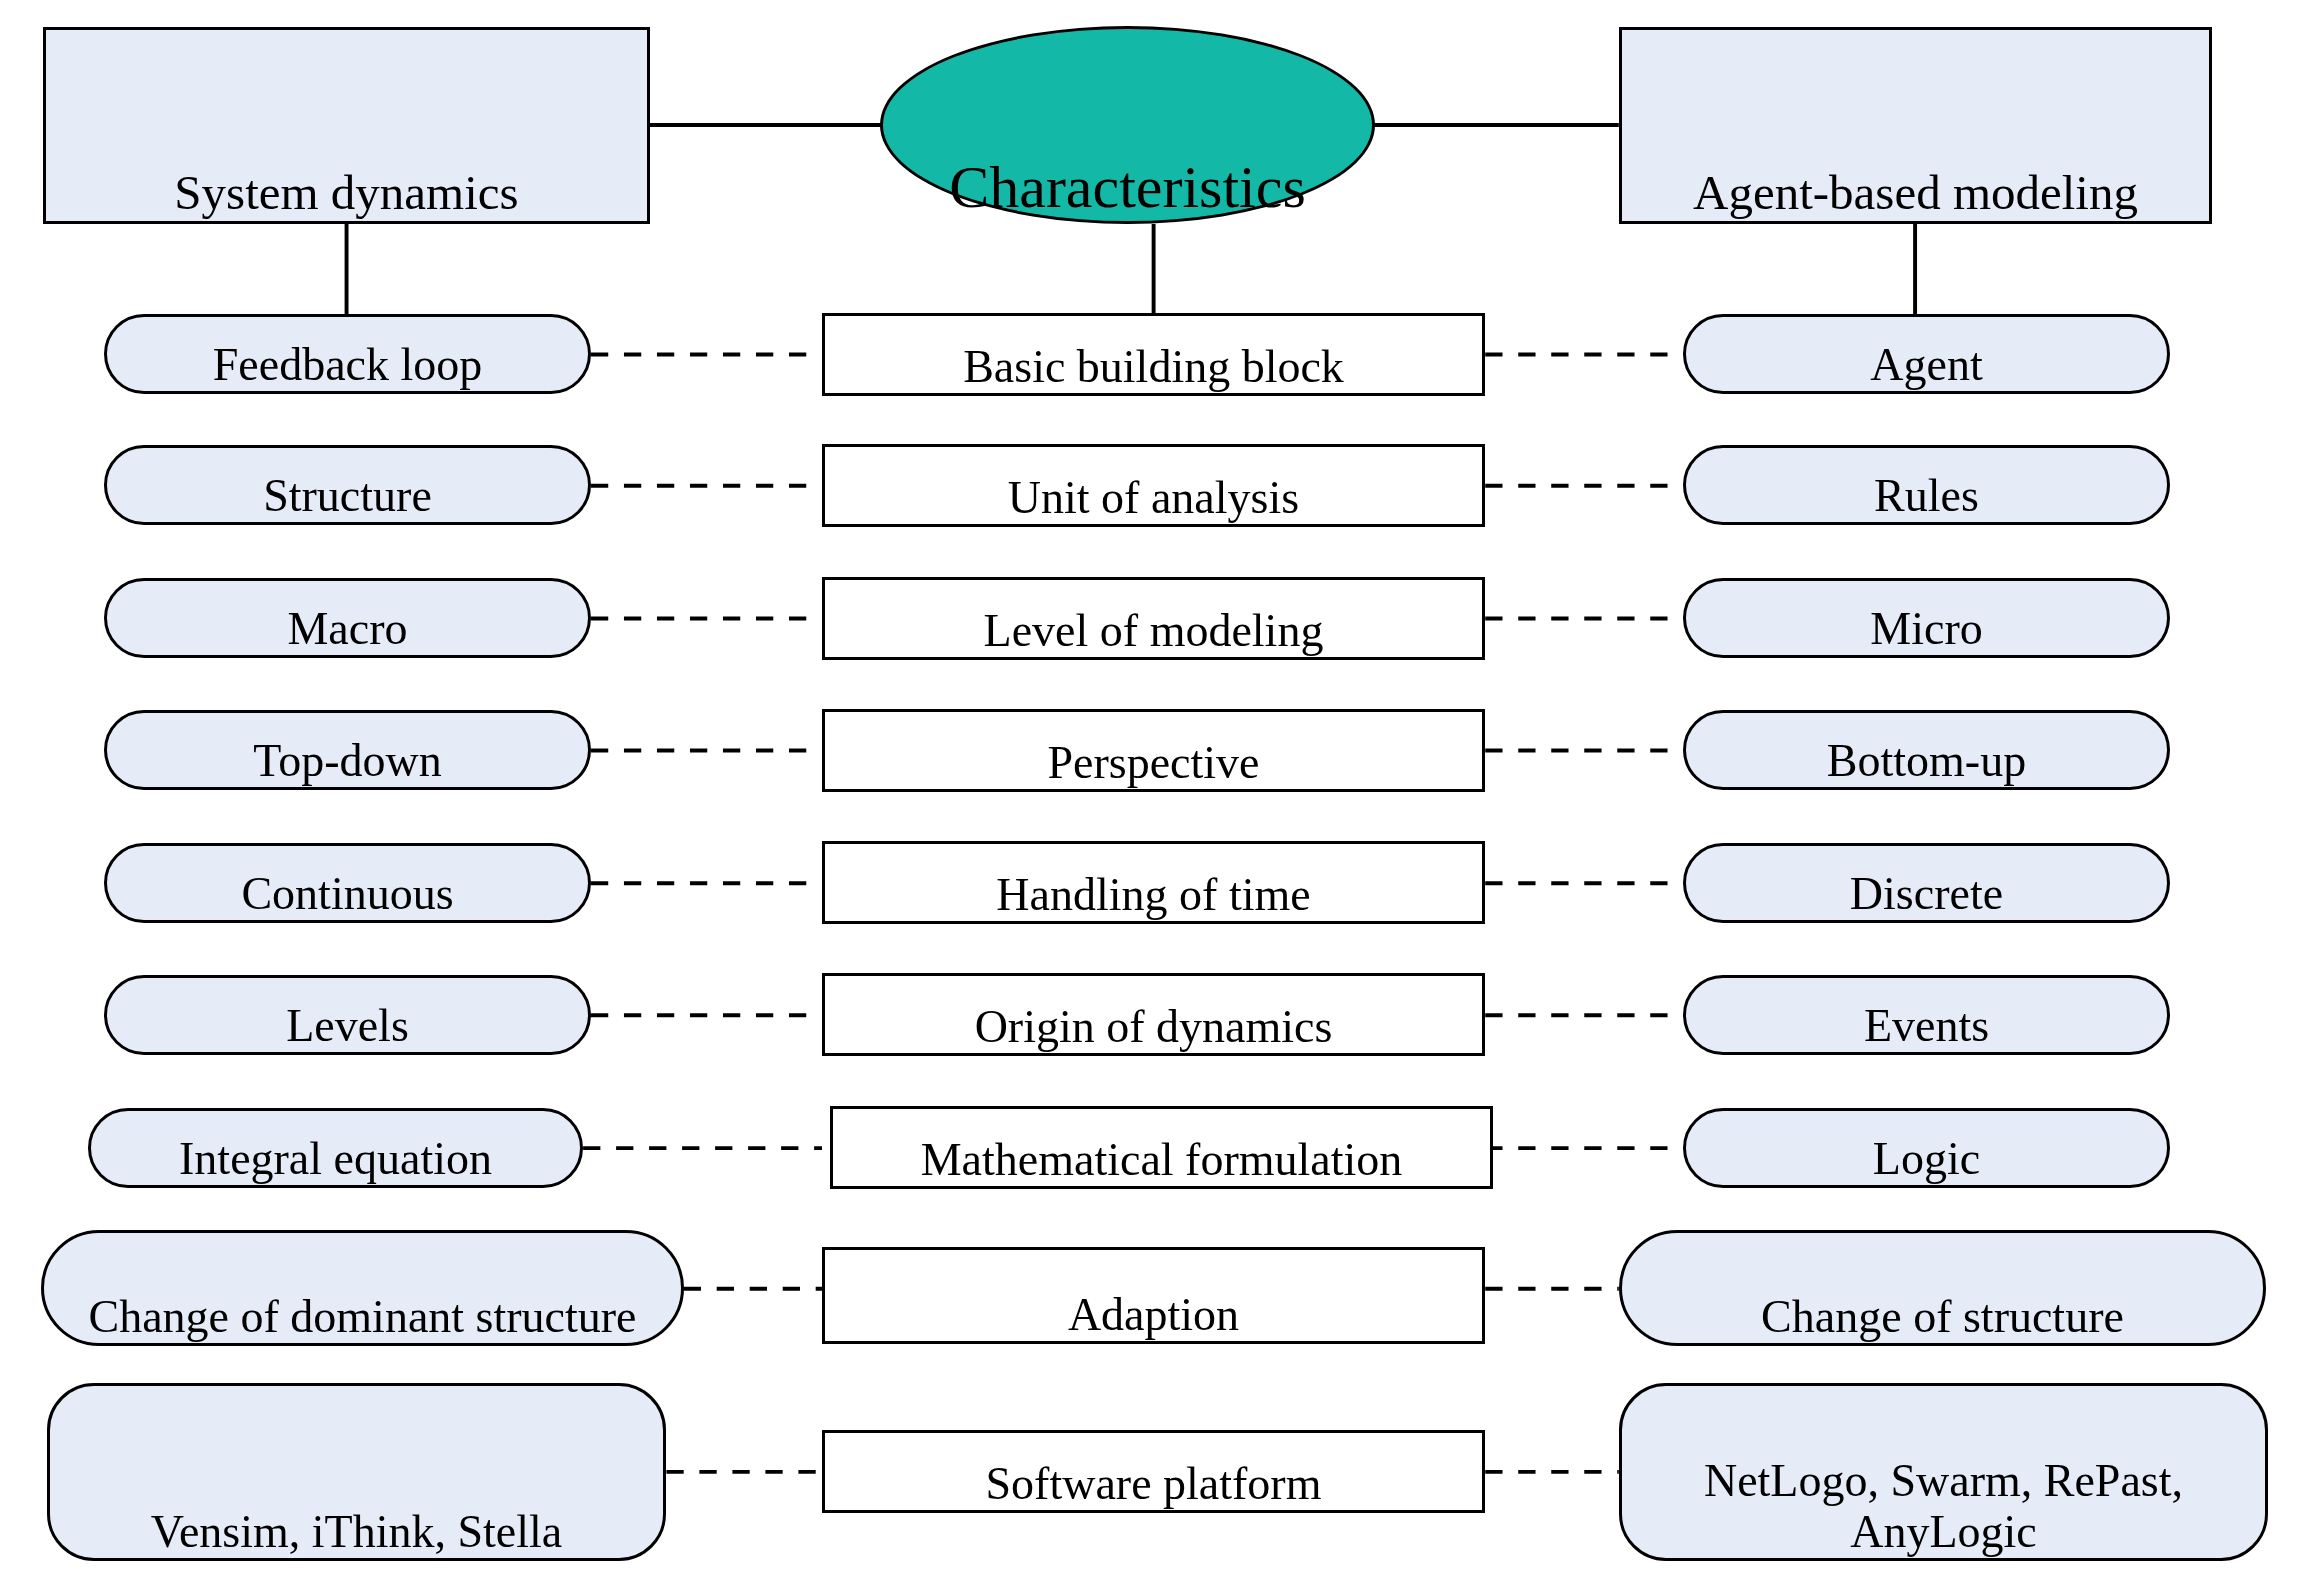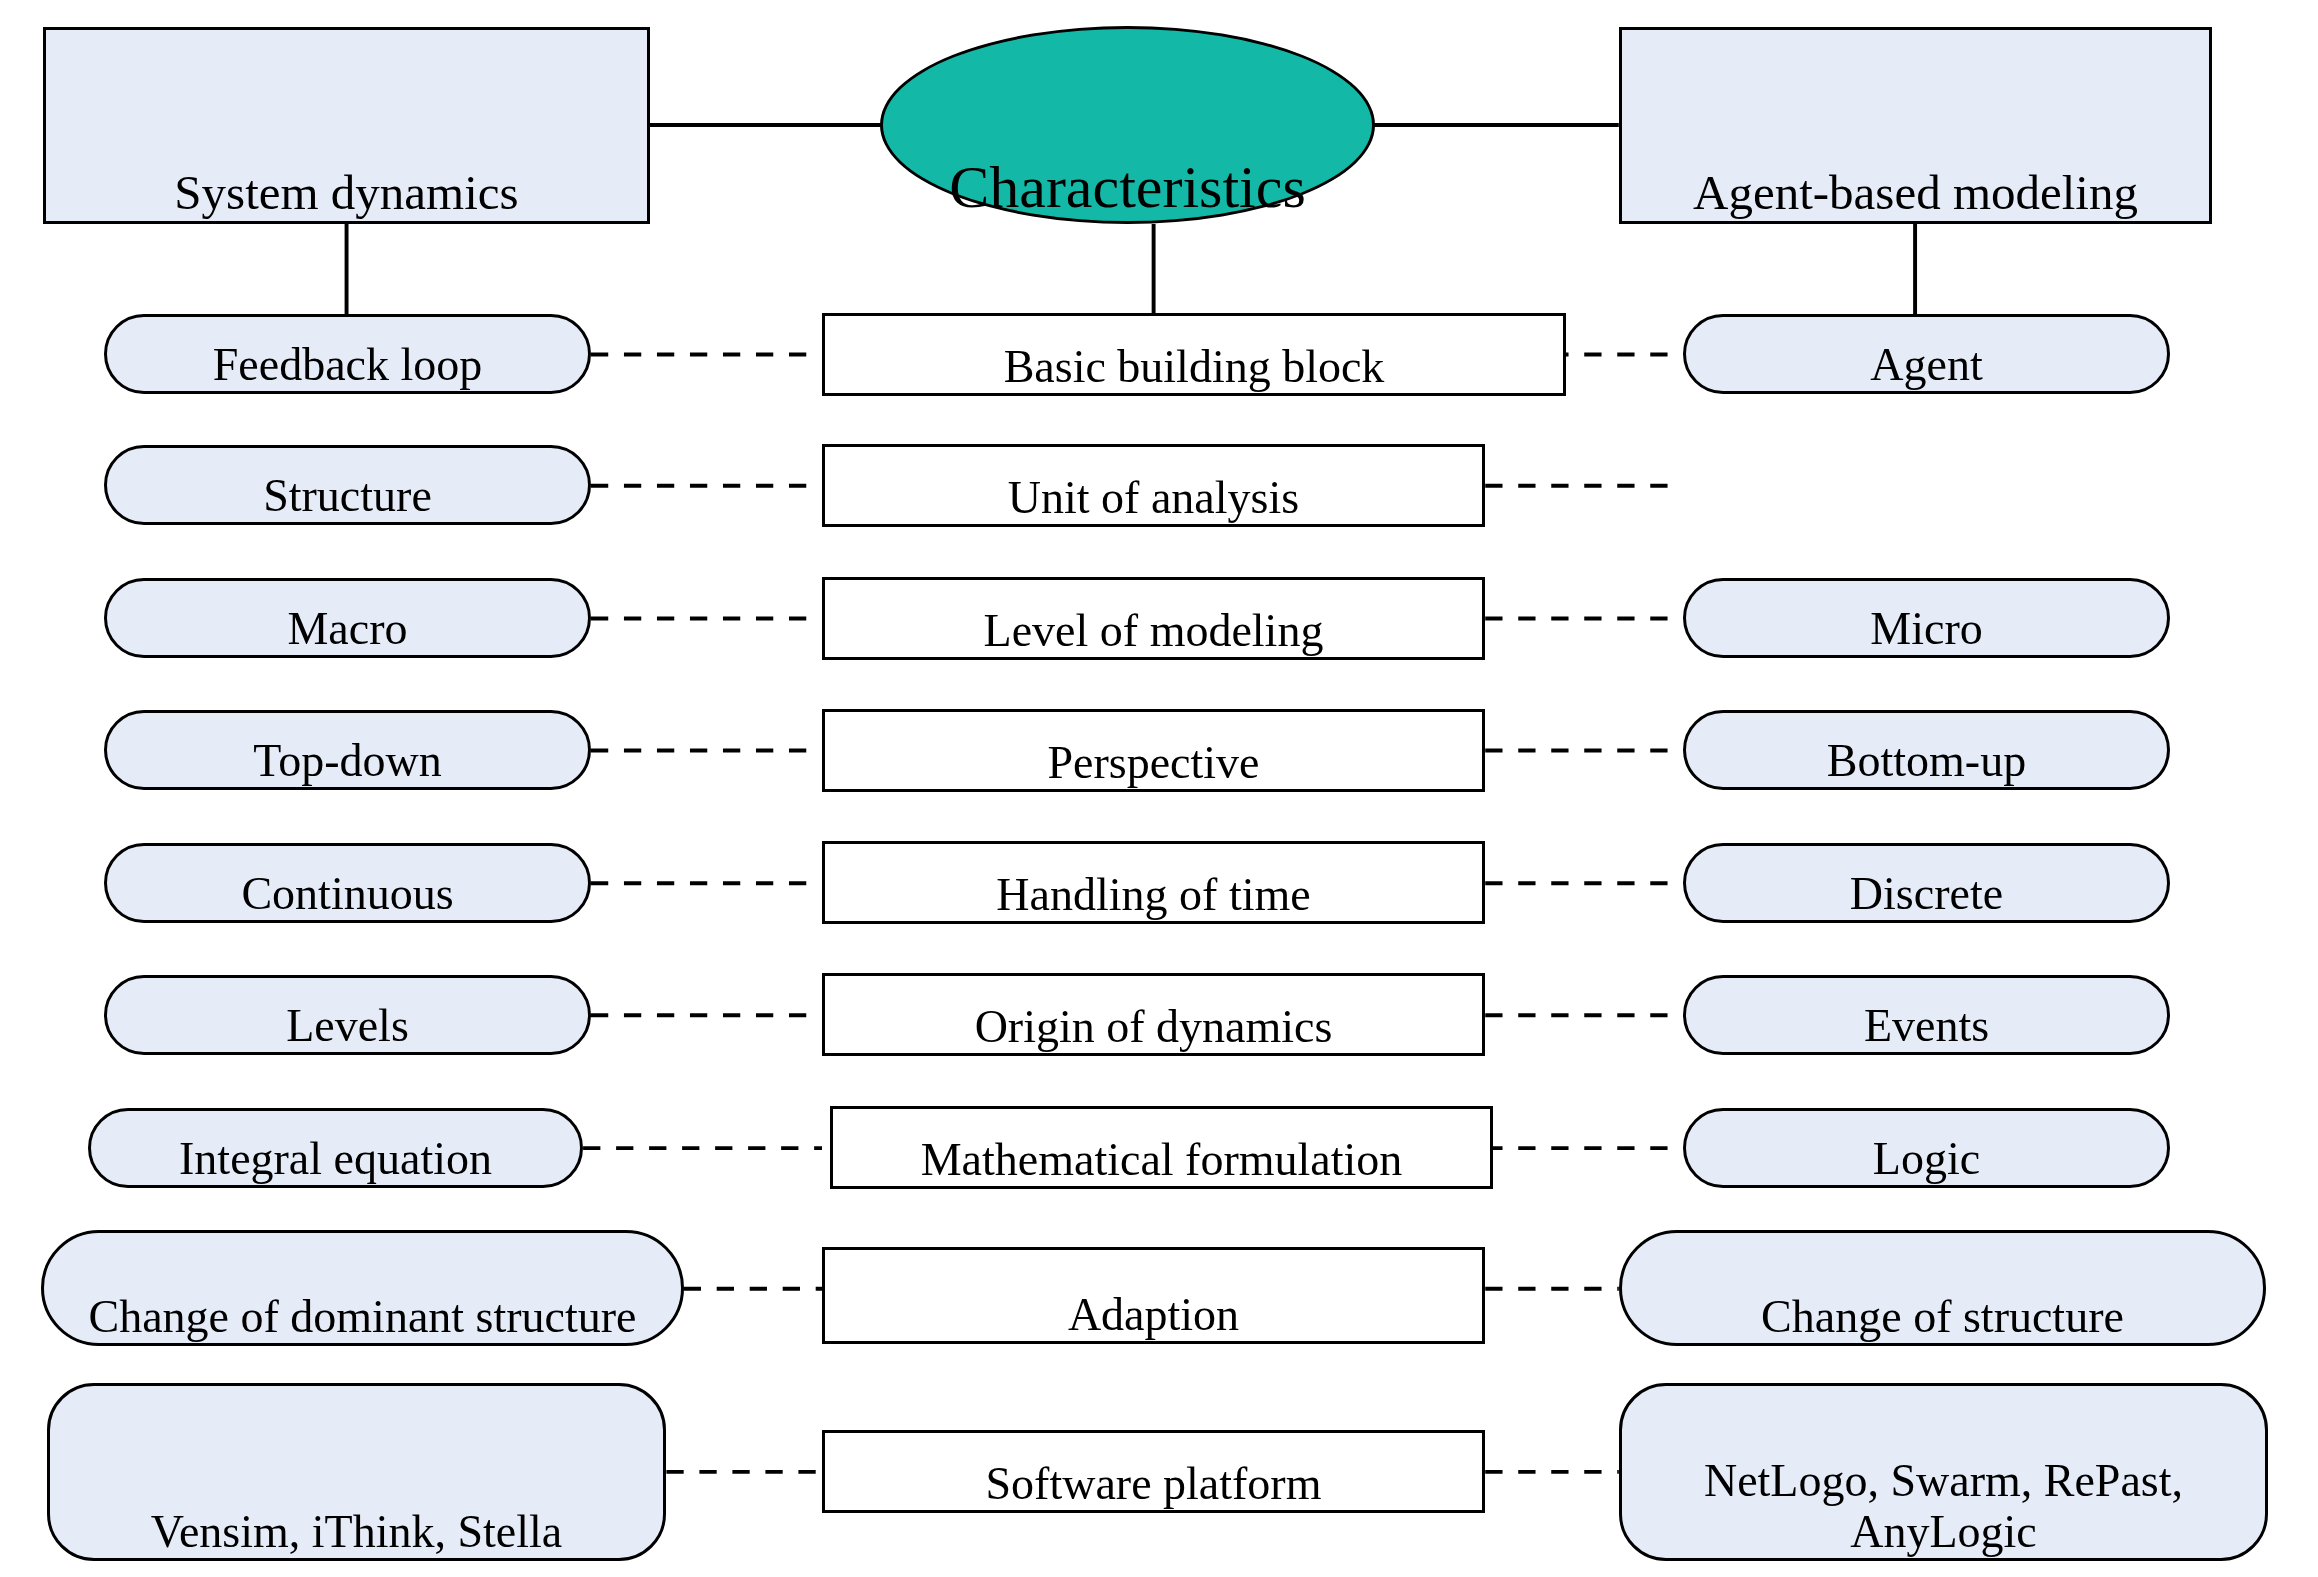--- a/index.html
+++ b/index.html
@@ -115,21 +115,21 @@
   <div class="node pill" style="left:88px;top:1108px;width:495px;height:80px;">
     <span>Integral equation</span>
   </div>
   <div class="node pill" style="left:41px;top:1230px;width:643px;height:116px;">
     <span>Change of dominant structure</span>
   </div>
   <div class="node pill" style="left:47px;top:1383px;width:619px;height:178px;border-radius:47px;">
     <span>Vensim, iThink, Stella</span>
   </div>
 
-  <div class="node mid-box" style="left:822px;top:313px;width:744px;height:83px;">
+  <div class="node mid-box" style="left:822px;top:313px;width:663px;height:83px;">
     <span>Basic building block</span>
   </div>
   <div class="node mid-box" style="left:822px;top:444px;width:663px;height:83px;">
     <span>Unit of analysis</span>
   </div>
   <div class="node mid-box" style="left:822px;top:577px;width:663px;height:83px;">
     <span>Level of modeling</span>
   </div>
   <div class="node mid-box" style="left:822px;top:709px;width:663px;height:83px;">
     <span>Perspective</span>
@@ -146,20 +146,23 @@
   <div class="node mid-box" style="left:822px;top:1247px;width:663px;height:97px;">
     <span>Adaption</span>
   </div>
   <div class="node mid-box" style="left:822px;top:1430px;width:663px;height:83px;">
     <span>Software platform</span>
   </div>
 
   <div class="node pill" style="left:1683px;top:314px;width:487px;height:80px;">
     <span>Agent</span>
   </div>
+  <div class="node pill" style="left:1683px;top:445px;width:487px;height:80px;">
+    <span>Rules</span>
+  </div>
   <div class="node pill" style="left:1683px;top:578px;width:487px;height:80px;">
     <span>Micro</span>
   </div>
   <div class="node pill" style="left:1683px;top:710px;width:487px;height:80px;">
     <span>Bottom-up</span>
   </div>
   <div class="node pill" style="left:1683px;top:843px;width:487px;height:80px;">
     <span>Discrete</span>
   </div>
   <div class="node pill" style="left:1683px;top:975px;width:487px;height:80px;">

